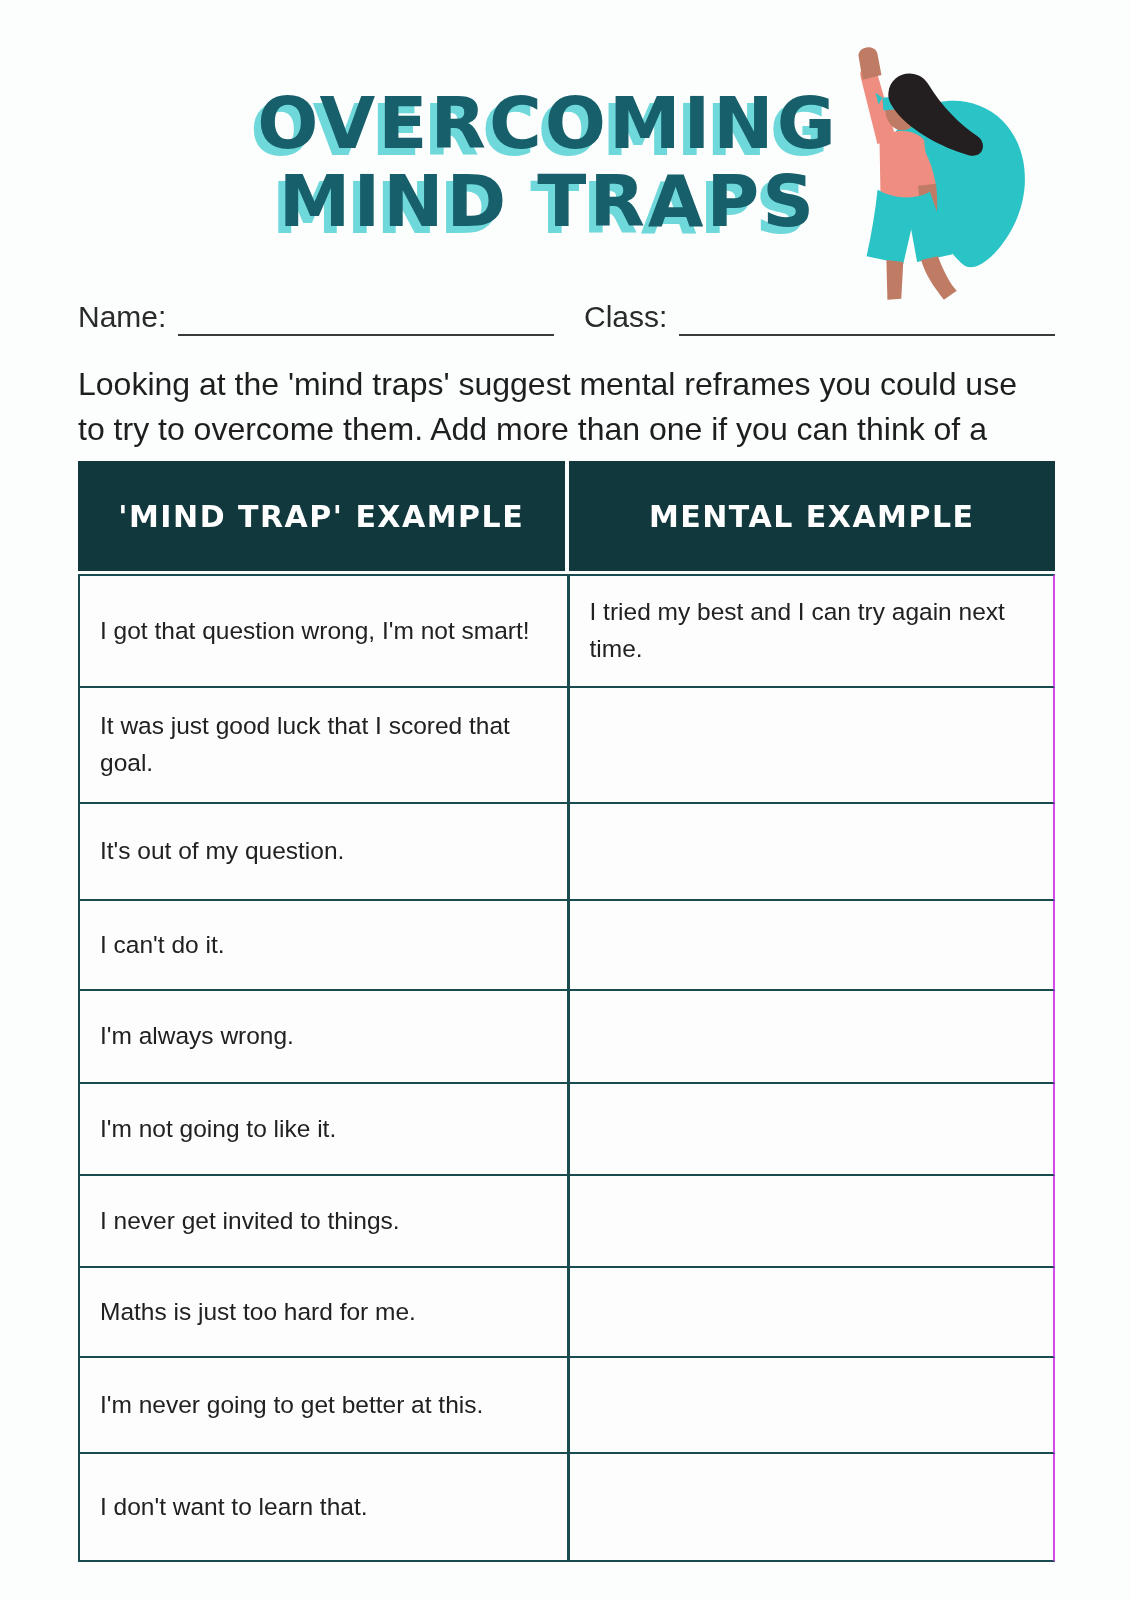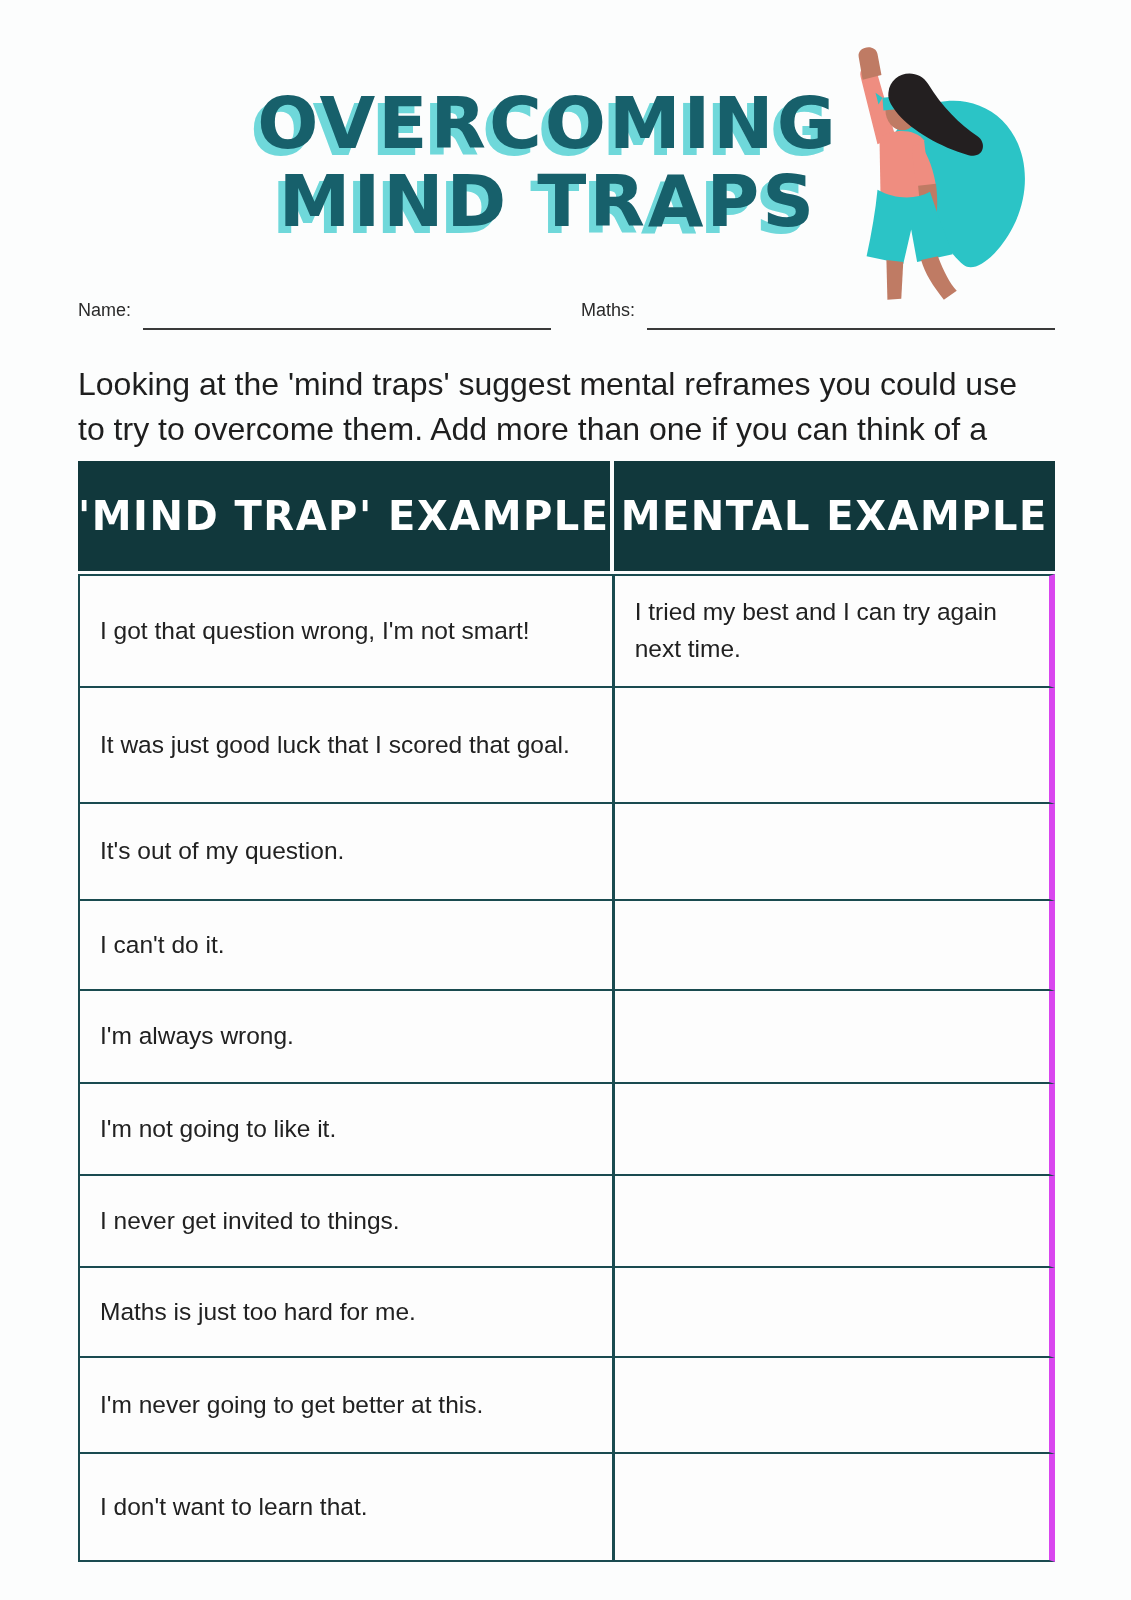--- a/index.html
+++ b/index.html
@@ -26,22 +26,22 @@
     text-shadow:-7px 7px 0 #6fd8da;
     white-space:nowrap;
   }
 
   
   .hero-svg { position:absolute; left:826px; top:34px; width:208px; height:270px; }
 
   
   .form-row {
     position:absolute; left:78px; top:300px; width:977px;
-    display:flex; align-items:flex-start;
-    font-size:18px; color:#2a2a2a;
+    display:flex; align-items:flex-end;
+    font-size:30px; color:#2a2a2a;
   }
   .form-row .lbl { padding-bottom:2px; }
   .blank {
     flex:1 1 auto; height:30px;
     border-bottom:2px solid #3a3a3a;
     margin-left:12px;
   }
   .blank.first { margin-right:30px; }
 
   
@@ -56,36 +56,36 @@
     display:grid;
     grid-template-columns:1fr 1fr;
     grid-template-rows:113px 114px 116px 97px 90px 93px 92px 92px 90px 96px 108px;
   }
   .th {
     background:#11383c;
     color:#ffffff;
     display:flex; align-items:center; justify-content:center;
     font-family:"DejaVu Sans", sans-serif;
     font-weight:bold;
-    font-size:40px;
+    font-size:30px;
     letter-spacing:1.5px;
     margin-bottom:3px;
     white-space:nowrap;
   }
   .th.c1 { margin-right:2px; }
   .th.c2 { margin-left:2px; }
   .td {
     background:#fdfdfd;
     border-left:2px solid #1a4b50;
     border-bottom:2px solid #1a4b50;
     display:flex; align-items:center;
     padding:0 14px 0 20px;
     font-size:24.5px; line-height:1.5; color:#212121;
   }
-  .td.c2 { border-left:3px solid #1a4b50; border-right:6px solid #d946ef; }
+  .td.c2 { border-left:3px solid #1a4b50; border-right:2px solid #d946ef; }
   .td.bt { border-top:2px solid #1a4b50; }
 </style>
 </head>
 <body>
 
 <div class="page">
 
   <div class="title-wrap">
     <div>OVERCOMING</div>
     <div>MIND TRAPS</div>
@@ -115,21 +115,21 @@
     <path d="M52,156 C70,166 91,166 105,158 C113,182 121,203 128,221 L92,229 L86,196 L78,231 L41,223 C46,200 50,177 52,156 Z" fill="#2bc4c6"></path>
 
     <path d="M61,227 L78,229 L76,266 L62,267 Z" fill="#bf7b64"></path>
 
     <path d="M96,227 L113,223 C119,239 125,250 132,258 L119,267 C108,253 100,241 96,227 Z" fill="#bf7b64"></path>
   </svg>
 
   <div class="form-row">
     <span class="lbl">Name:</span>
     <span class="blank first"></span>
-    <span class="lbl">Maths:</span>
+    <span class="lbl">Class:</span>
     <span class="blank"></span>
   </div>
 
   <p class="instructions">Looking at the 'mind traps' suggest mental reframes you could use to try to overcome them. Add more than one if you can think of a few!</p>
 
   <div class="grid-table">
     <div class="th c1">'MIND TRAP' EXAMPLE</div>
     <div class="th c2">MENTAL EXAMPLE</div>
 
     <div class="td c1 bt">I got that question wrong, I'm not smart!</div>

